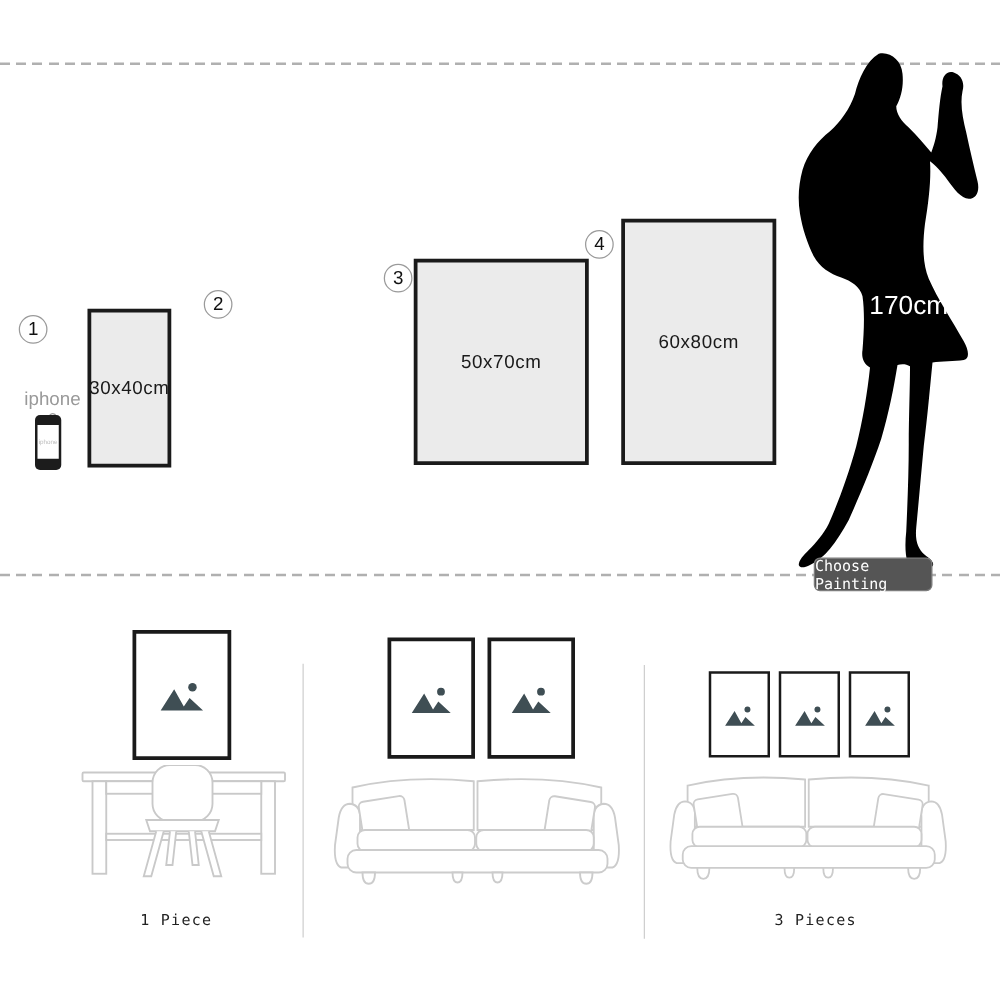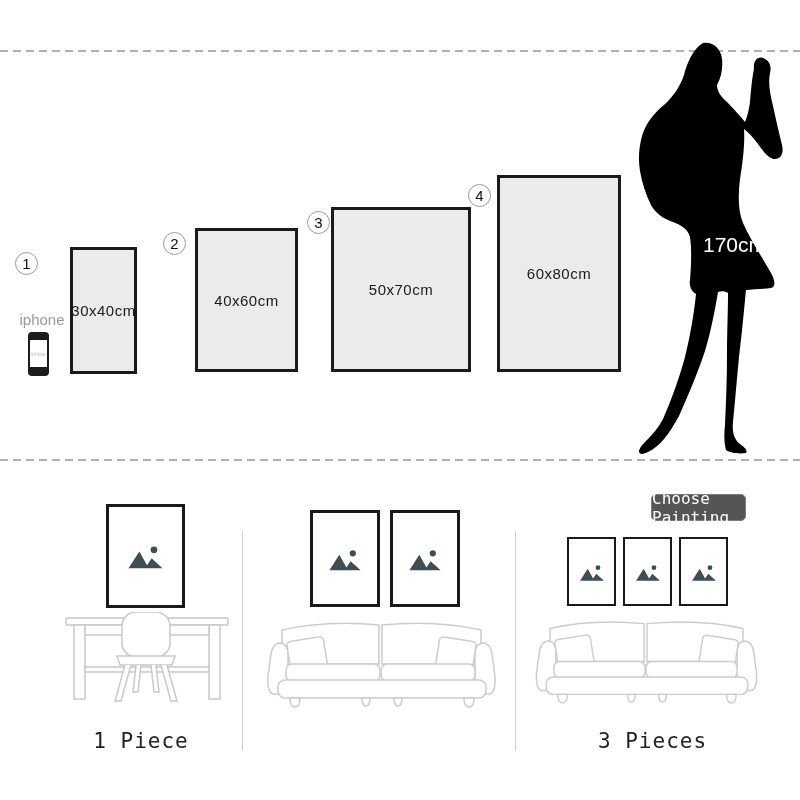--- a/index.html
+++ b/index.html
@@ -29,39 +29,39 @@
     position:absolute; left:28px; top:332px; width:21px; height:44px;
     background:#1c1c1c; border-radius:4px;
   }
   .phone .screen {
     position:absolute; left:2px; right:2px; top:8px; bottom:9px; background:#fff;
     display:flex; align-items:center; justify-content:center;
   }
   .phone .screen span { font-size:5px; color:#bbb; }
   .silhouette { position:absolute; left:633px; top:40px; width:152px; height:420px; }
   .height-label {
-    position:absolute; left:688px; top:233px; width:78px; text-align:right;
+    position:absolute; left:688px; top:233px; width:78px; text-align:center;
     color:#fff; font-size:21px; font-weight:400;
   }
   .choose-btn {
     position:absolute; left:651px; top:446px; width:95px; height:27px;
     background:#555555; border:1px solid #7d7d7d; border-radius:5px;
-    color:#fff; font-family:"DejaVu Sans Mono", monospace; font-size:16px;
-    display:flex; align-items:center; justify-content:center; cursor:pointer;margin-top:48px;
+    color:#fff; font-family:"DejaVu Sans Mono", monospace; font-size:12px;
+    display:flex; align-items:center; justify-content:center; cursor:pointer;
   }
   
   .vdivider { position:absolute; width:1px; background:#cfcfcf; }
   .wall-frame {
     position:absolute; background:#fff; border:3px solid #1a1a1a;
     display:flex; align-items:center; justify-content:center;
   }
   .wall-frame.small { border-width:2px; }
   .scene-label {
     position:absolute; text-align:center; color:#222;
-    font-family:"DejaVu Sans Mono", monospace; font-size:21px; letter-spacing:1px;
+    font-family:"DejaVu Sans Mono", monospace; font-size:12px; letter-spacing:1px;
   }
   .furniture { position:absolute; }
 </style>
 </head>
 <body>
 
 <div id="page">
 
   <div class="dashline" style="top:50px"></div>
   <div class="dashline" style="top:459px"></div>
@@ -94,23 +94,20 @@
   <div class="phone-label">iphone 6</div>
   <div class="phone">
     <div class="screen">
         <span>iphone</span>
       </div>
   </div>
 
   <div class="size-frame" style="left:70px;top:247px;width:67px;height:127px">
     <span class="lbl">30x40cm</span>
   </div>
-  <div class="size-frame" style="left:195px;top:228px;width:103px;height:144px">
-    <span class="lbl">40x60cm</span>
-  </div>
   <div class="size-frame" style="left:331px;top:207px;width:140px;height:165px">
     <span class="lbl">50x70cm</span>
   </div>
   <div class="size-frame" style="left:497px;top:175px;width:124px;height:197px">
     <span class="lbl">60x80cm</span>
   </div>
 
   <div class="choose-btn">Choose Painting</div>
 
   <div class="vdivider" style="left:242px;top:531px;height:219px"></div>

